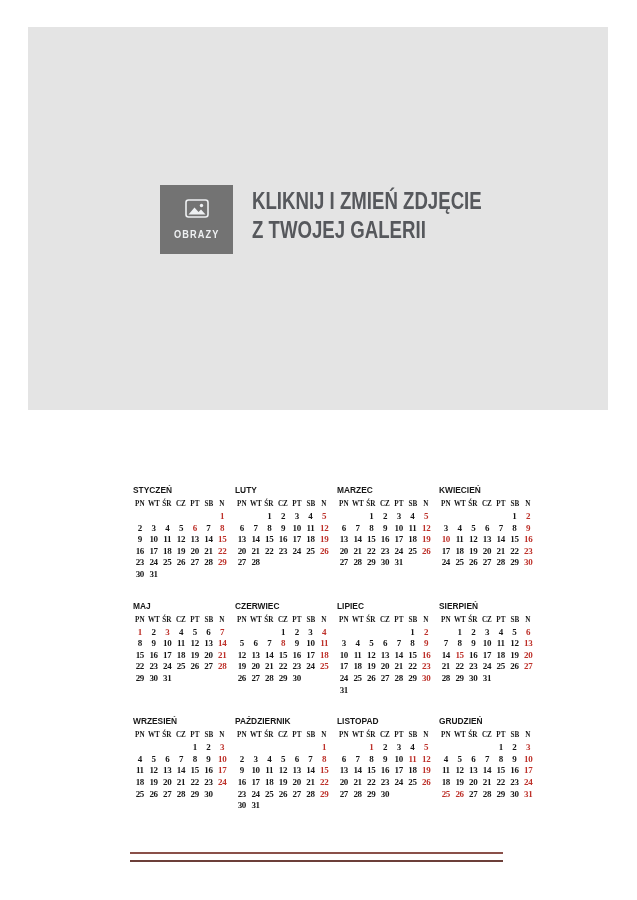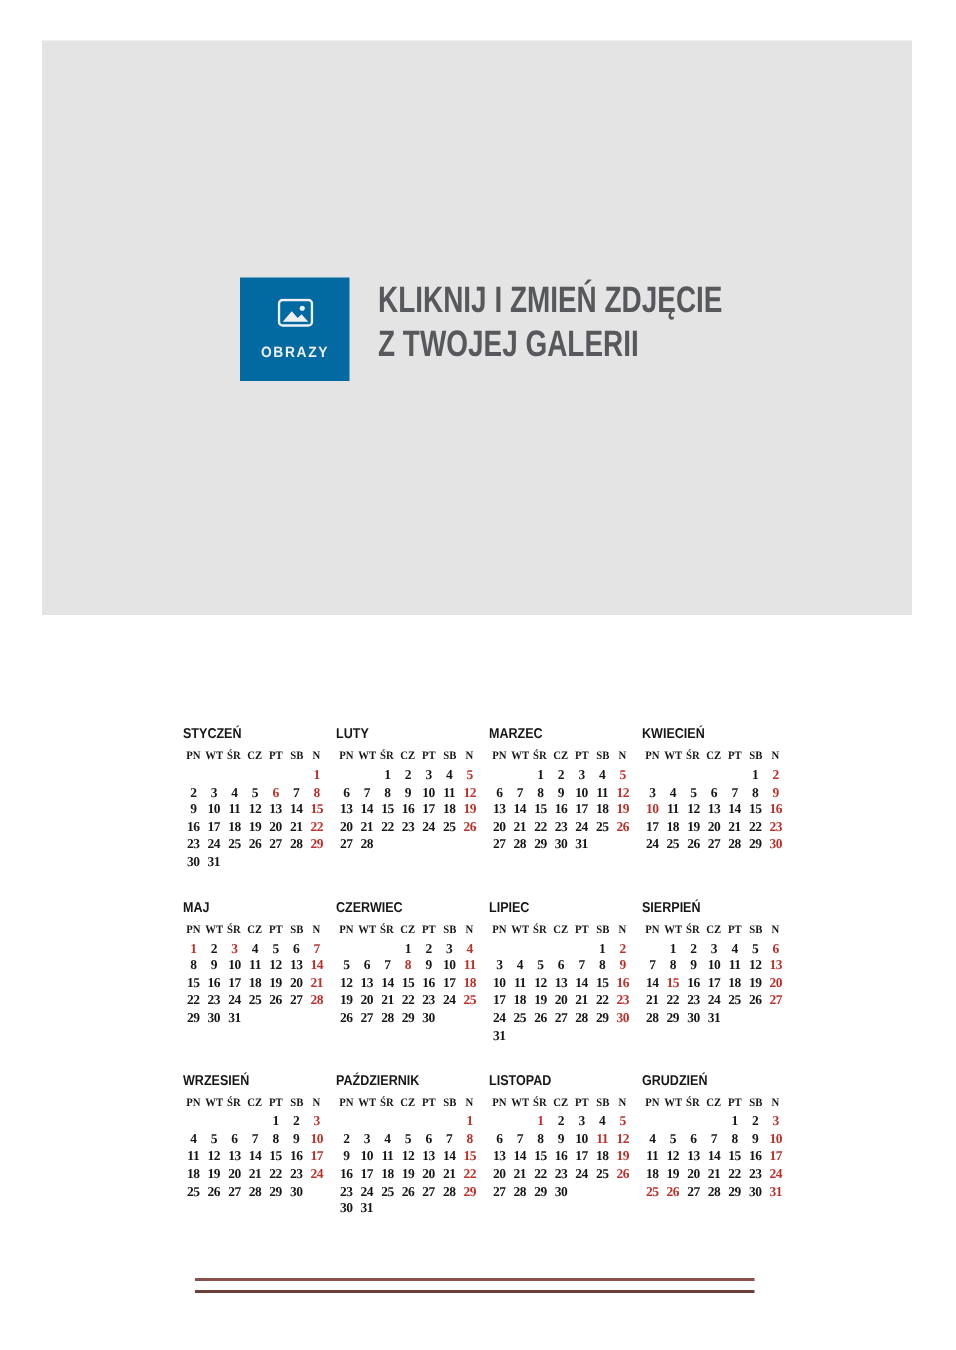--- a/index.html
+++ b/index.html
@@ -7,37 +7,37 @@
     width:637px;height:900px;position:relative;background:#ffffff;
     font-family:"Liberation Sans", sans-serif;overflow:hidden;
   }
   
   .photo-placeholder{
     position:absolute;left:28px;top:27px;width:580px;height:383px;
     background:#e4e4e4;cursor:pointer;
   }
   .obrazy-box{
     position:absolute;left:132px;top:158px;width:73px;height:69px;
-    background:#0369a1;display:flex;flex-direction:column;
+    background:#737373;display:flex;flex-direction:column;
     align-items:center;justify-content:center;gap:7px;
   }
   .obrazy-box .img-icon{display:block;}
   .obrazy-label{
     color:#eef0f2;font-size:10px;font-weight:bold;letter-spacing:1.2px;
     transform:scaleX(.92);
   }
   .ph-heading{
     position:absolute;left:224px;top:160px;
     color:#56585c;font-size:24.5px;font-weight:bold;line-height:28.5px;
     letter-spacing:0px;white-space:nowrap;
     transform:scaleX(.76);transform-origin:left top;
   }
   
   .calendar-grid{
-    position:absolute;left:122px;top:484px;width:402px;
+    position:absolute;left:133px;top:484px;width:402px;
     display:grid;grid-template-columns:repeat(4,96px);
     column-gap:6px;row-gap:19px;
     color:#161616;
   }
   .month{width:96px;}
   .month-title{
     font-size:9.5px;font-weight:bold;letter-spacing:0;
     transform:scaleX(.88);transform-origin:left;
     height:14px;white-space:nowrap;
   }

